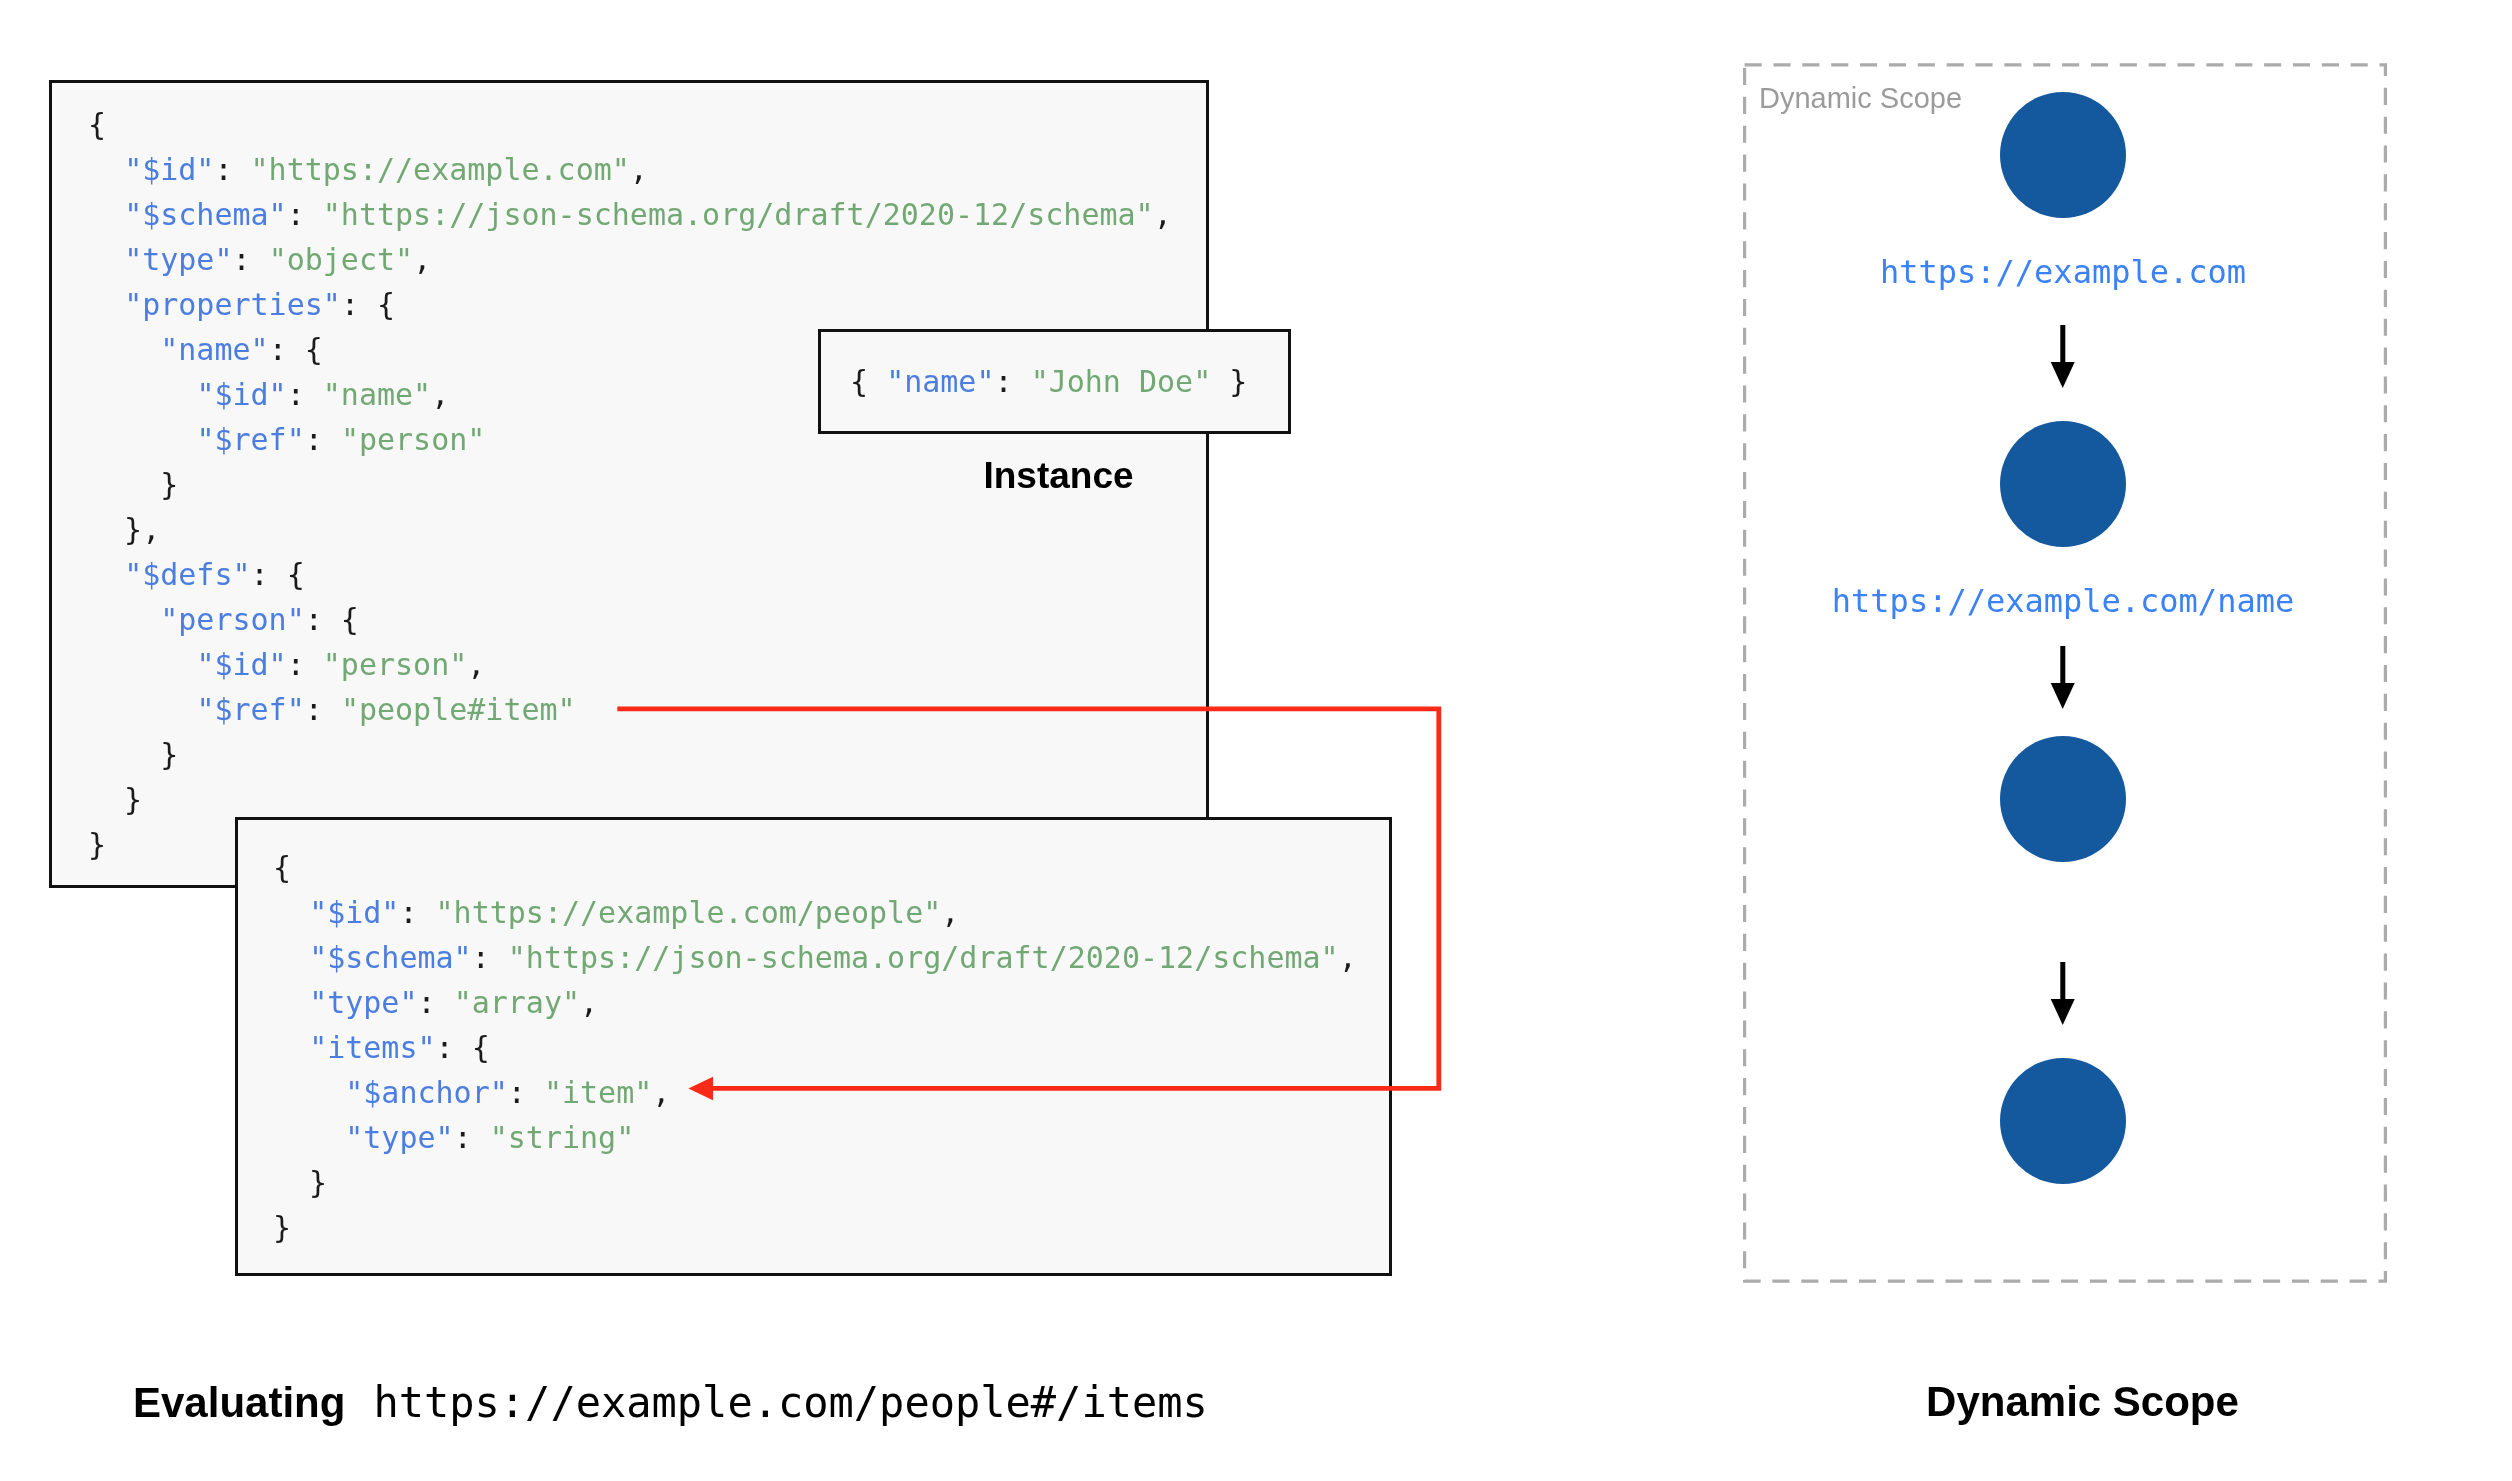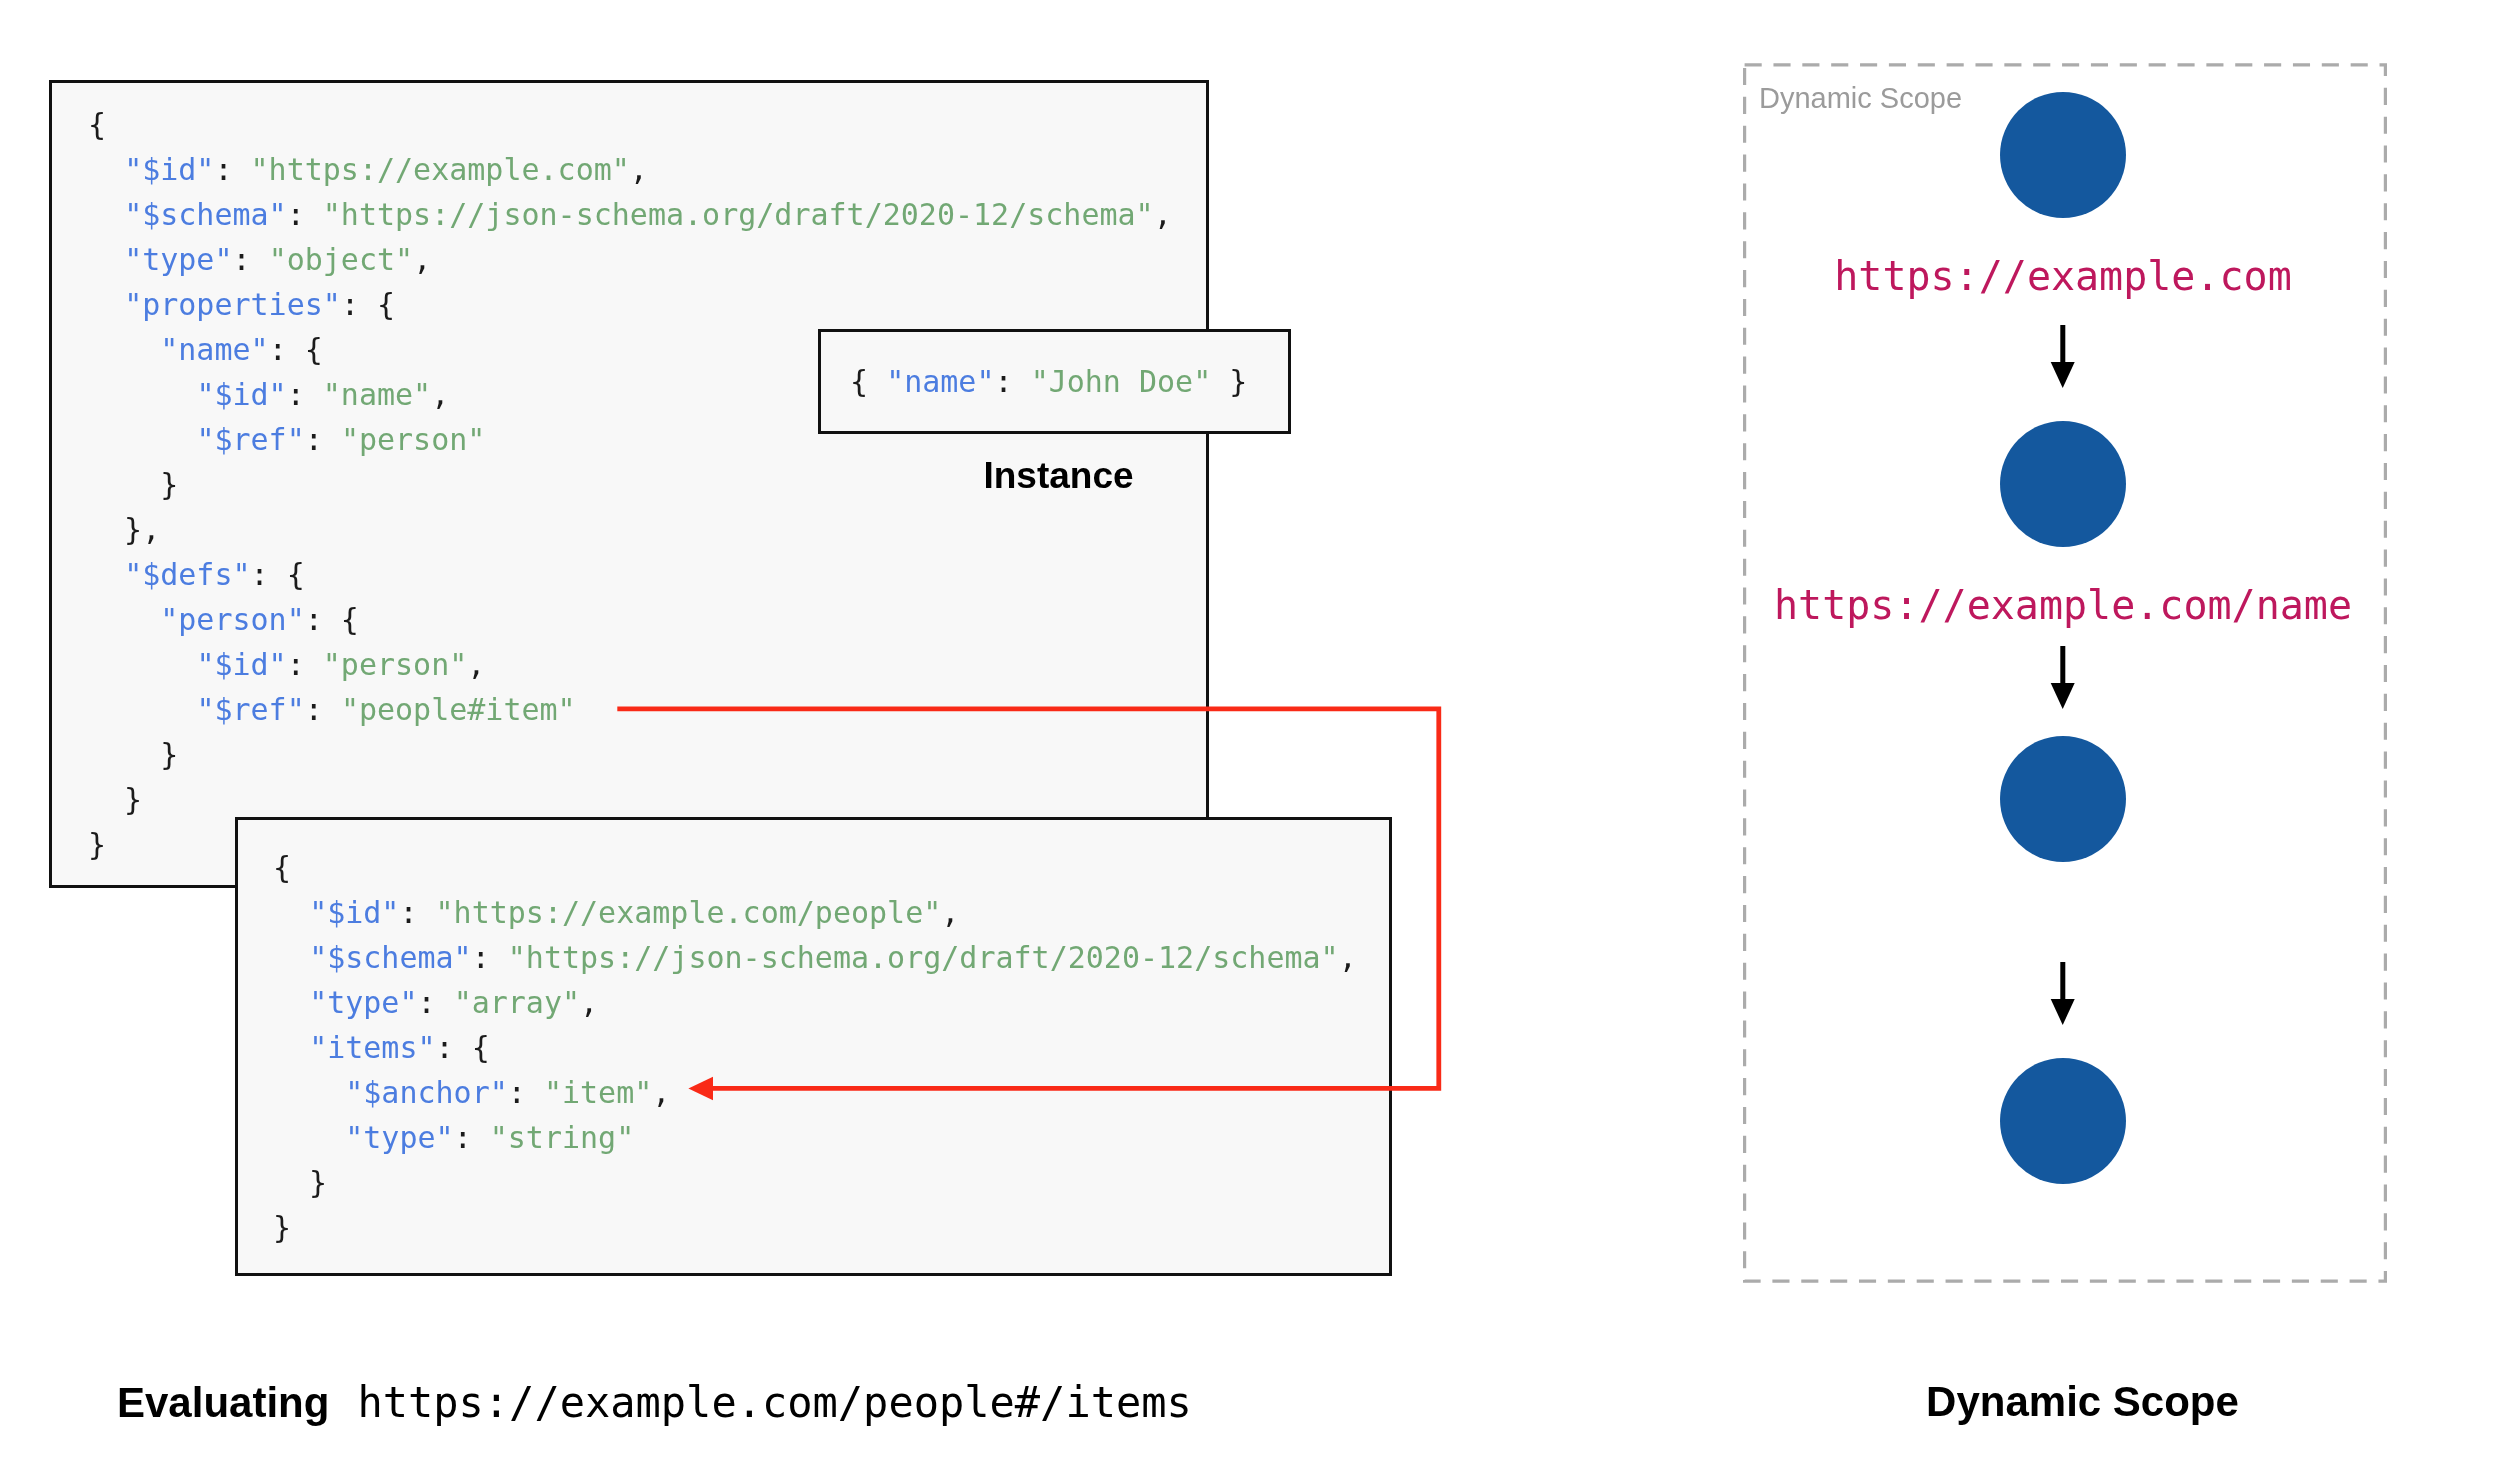--- a/index.html
+++ b/index.html
@@ -26,21 +26,21 @@
   .code-line { height:45px; }
   .tk-k { color:#4c7de0; }   
   .tk-s { color:#72a874; }   
   .tk-p { color:#1b1b1b; }   
   .caption {
     position:absolute;
     font-size:42px;
     color:#000;
     white-space:nowrap;
   }
-  .caption b { font-weight:bold; }
+  .caption b { font-weight:bold;margin-left:16px; }
   .caption .mono {
     font-family:"DejaVu Sans Mono", monospace;
     font-weight:normal;
     margin-left:28px;
   }
   #instance-label {
     position:absolute;
     left:898px; top:455px; width:321px;
     text-align:center;
     font-size:37px; font-weight:bold; color:#000;
@@ -62,22 +62,22 @@
     left:257px;
     width:126px; height:126px;
     border-radius:50%;
     background:#14589e;
   }
   .scope-url {
     position:absolute;
     left:320px;
     transform:translateX(-50%);
     font-family:"DejaVu Sans Mono", monospace;
-    font-size:40px;
-    color:#be185d;
+    font-size:32px;
+    color:#3b82f6;
     white-space:nowrap;
   }
   .flow-arrow {
     position:absolute;
     left:320px;
     transform:translateX(-50%);
     width:24.6px; height:63px;
   }
   .flow-arrow .stem {
     position:absolute;

